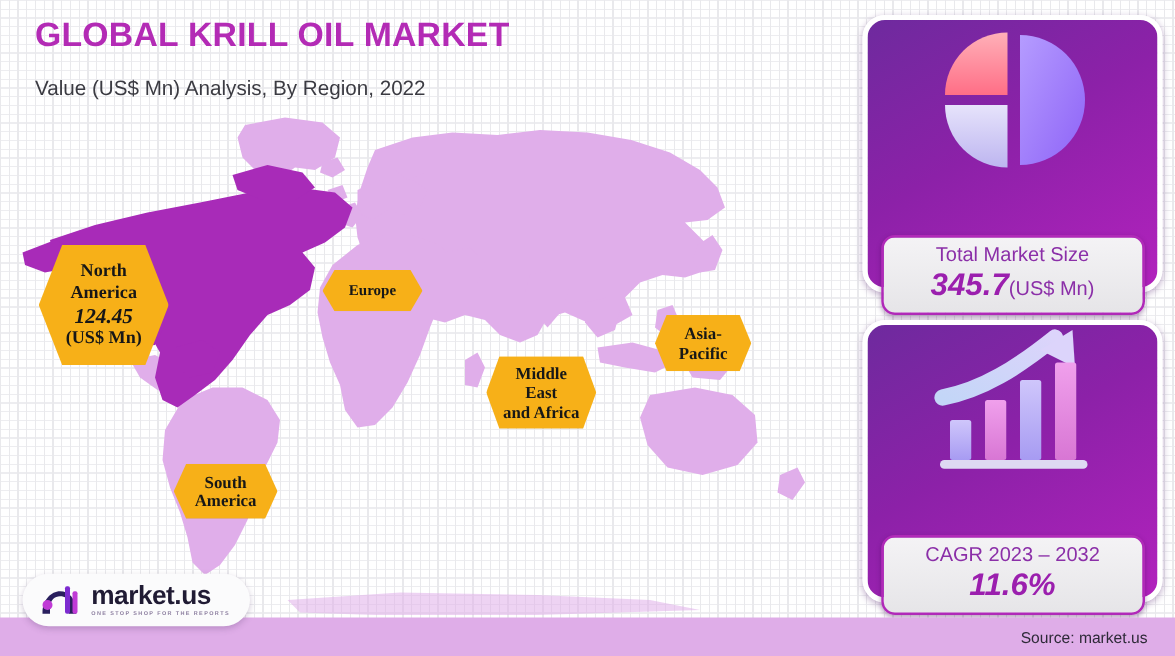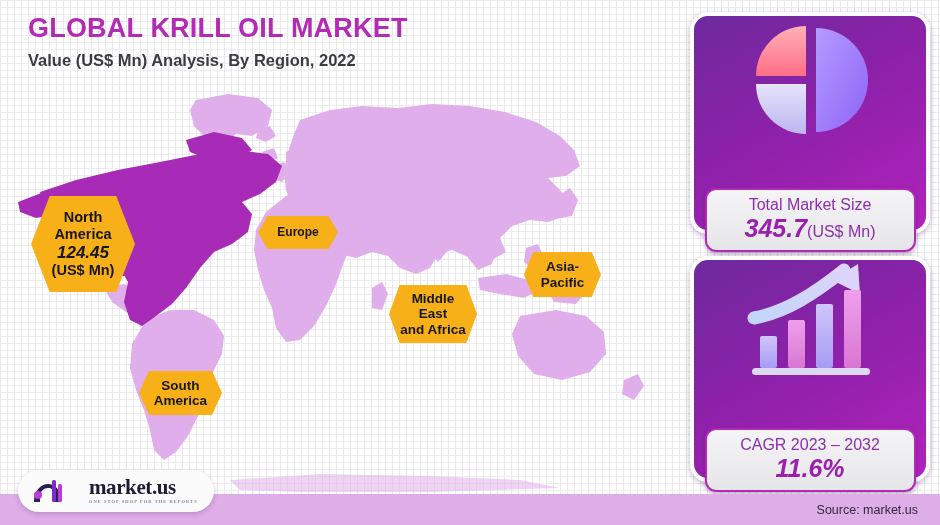--- a/index.html
+++ b/index.html
@@ -26,26 +26,25 @@
   .header { position: absolute; left: 28px; top: 14px; width: 620px; }
   .title {
     font-size: 27px;
     font-weight: bold;
     color: #b32bb5;
     letter-spacing: 0.2px;
     line-height: 1.1;
     white-space: nowrap;
   }
   .subtitle {
-    margin-top: 7px;
+    margin-top: 18px;
     font-size: 16.5px;
     color: #3b3b42;
     line-height: 1.2;
     white-space: nowrap;
-    font-weight: bold;
   }
 
   
   .map-wrap {
     position: absolute;
     left: 0px; top: 92px;
     width: 675px; height: 400px;
   }
   .map-wrap svg { display: block; width: 100%; height: 100%; }
 
@@ -57,20 +56,21 @@
     font-weight: bold;
     text-align: center;
     line-height: 1.14;
     display: flex;
     flex-direction: column;
     align-items: center;
     justify-content: center;
     -webkit-clip-path: polygon(12% 0%, 88% 0%, 100% 50%, 88% 100%, 12% 100%, 0% 50%);
     clip-path: polygon(12% 0%, 88% 0%, 100% 50%, 88% 100%, 12% 100%, 0% 50%);
     filter: drop-shadow(2px 3px 2px rgba(0,0,0,0.30));
+    font-family: Liberation Serif, serif;
   }
   .region-label .rl-name { white-space: pre-line; }
   .region-label .rl-value { font-style: italic; }
   .region-label .rl-unit  { font-style: normal; }
 
   #lbl-north-america {
     left: 31px; top: 196px; width: 104px; height: 96px;
     font-size: 14.5px;
     -webkit-clip-path: polygon(18% 0%, 82% 0%, 100% 50%, 82% 100%, 18% 100%, 0% 50%);
     clip-path: polygon(18% 0%, 82% 0%, 100% 50%, 82% 100%, 18% 100%, 0% 50%);
@@ -144,31 +144,30 @@
     position: absolute;
     right: 22px; bottom: 8px;
     font-size: 12.5px;
     font-weight: normal;
     color: #2e2a38;
     white-space: nowrap;
   }
 
   .logo-pill {
     position: absolute;
-    left: 18px; bottom: 13px;
+    left: 18px; bottom: 24px;
     height: 42px;
     min-width: 178px;
     background: #fbfbfc;
     border-radius: 21px;
     box-shadow: 0 2px 5px rgba(90,60,110,0.28);
     display: flex;
     align-items: center;
     padding: 0 16px 0 13px;
-    gap: 24px;
-    font-family: Liberation Serif, serif;
+    gap: 8px;
   }
   .logo-text { display: flex; flex-direction: column; line-height: 1; }
   .logo-word {
     font-size: 21px;
     font-weight: bold;
     color: #201b34;
     letter-spacing: -0.4px;
   }
   .logo-tag {
     margin-top: 2px;

